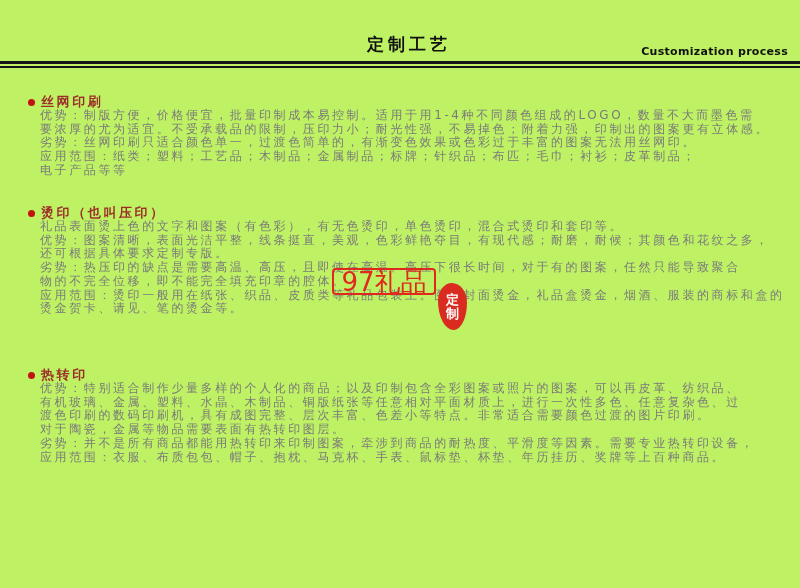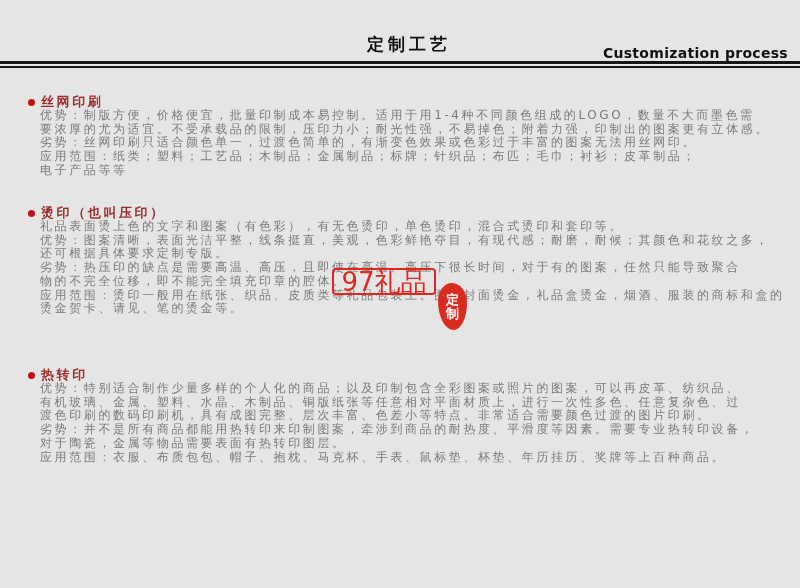--- a/index.html
+++ b/index.html
@@ -1,32 +1,32 @@
 <!DOCTYPE html>
 <html><head>
 <meta charset="utf-8">
 <style>
   html,body{margin:0;padding:0;background:#fff;}
   .page{
     position:relative;
     width:800px;height:588px;
-    background:#e5e5e5;
+    background:#bef264;
     overflow:hidden;
     font-family:"DejaVu Sans","Liberation Sans",sans-serif;
   }
   
   .page-title{
     position:absolute;top:33px;left:0;width:800px;
     text-align:center;text-indent:18px;
     font-size:17px;font-weight:bold;color:#111;
     letter-spacing:4px;
   }
   .page-subtitle{
     position:absolute;top:45px;right:12px;
-    font-size:14px;font-weight:bold;color:#111;
+    font-size:11px;font-weight:bold;color:#111;
     letter-spacing:0.3px;
   }
   .rule-thick{position:absolute;top:61px;left:0;width:800px;height:3px;background:#161616;}
   .rule-thin{position:absolute;top:66px;left:0;width:800px;height:1.5px;background:#161616;}
   
   .section{position:absolute;left:28px;width:770px;}
   .sec-head{display:flex;align-items:center;height:14px;}
   .bullet{
     width:7px;height:7px;border-radius:50%;
     background:#c31212;flex:0 0 auto;margin-right:6px;
@@ -104,22 +104,22 @@
 
   <div class="section" style="top:368px">
     <div class="sec-head">
       <span class="bullet"></span>
       <span class="sec-title">热转印</span>
     </div>
     <div class="sec-body">
       <div class="bline">优势：特别适合制作少量多样的个人化的商品；以及印制包含全彩图案或照片的图案，可以再皮革、纺织品、</div>
       <div class="bline">有机玻璃、金属、塑料、水晶、木制品、铜版纸张等任意相对平面材质上，进行一次性多色、任意复杂色、过</div>
       <div class="bline">渡色印刷的数码印刷机，具有成图完整、层次丰富、色差小等特点。非常适合需要颜色过渡的图片印刷。</div>
+      <div class="bline">对于陶瓷，金属等物品需要表面有热转印图层。</div>
       <div class="bline">劣势：并不是所有商品都能用热转印来印制图案，牵涉到商品的耐热度、平滑度等因素。需要专业热转印设备，</div>
-      <div class="bline">对于陶瓷，金属等物品需要表面有热转印图层。</div>
       <div class="bline">应用范围：衣服、布质包包、帽子、抱枕、马克杯、手表、鼠标垫、杯垫、年历挂历、奖牌等上百种商品。</div>
     </div>
   </div>
 
 
   <div class="wm-box">
     <span class="wm-text">97礼品</span>
   </div>
   <div class="wm-seal">
     <span class="seal-char">定</span>

